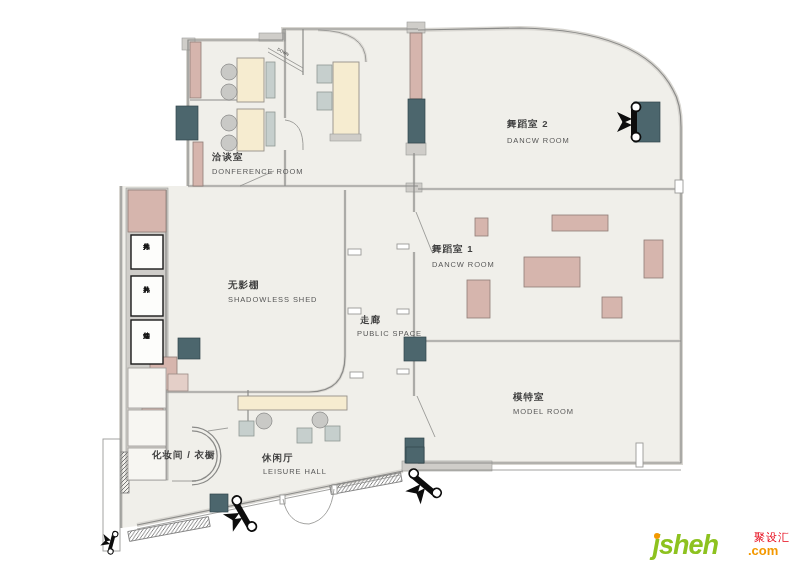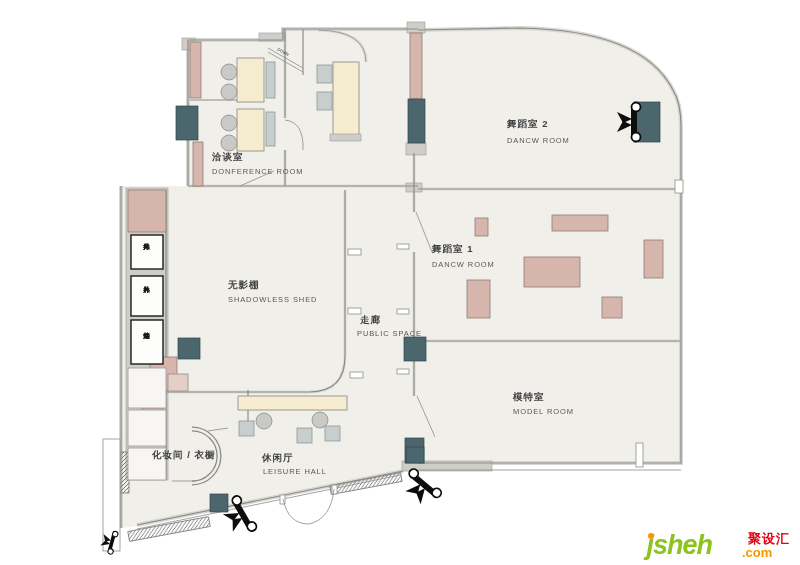--- a/index.html
+++ b/index.html
@@ -24,21 +24,21 @@
   .graycap{fill:#cfcdc9;stroke:#9a9a98;stroke-width:0.6;}
   .whitebox{fill:#ffffff;stroke:#9a9a98;stroke-width:0.9;}
   .shaftbox{fill:#fdfdfb;stroke:#1a1a1a;stroke-width:1.4;}
   .cab{fill:#f7f6f2;stroke:#a5a39f;stroke-width:0.9;}
   .cambk{fill:#0d0d0d;}
   .camc{fill:#ffffff;stroke:#0d0d0d;stroke-width:1.8;}
   #logo{position:absolute;right:10px;bottom:6px;display:flex;align-items:flex-start;line-height:1;}
   #logo .brand{color:#8dc21f;font-weight:bold;font-size:27px;font-style:italic;letter-spacing:-1px;position:relative;}
   #logo .jdot{position:absolute;left:2px;top:1px;width:6px;height:6px;border-radius:50%;background:#f39800;}
   #logo .right{display:flex;flex-direction:column;margin-left:2px;}
-  #logo .zhred{color:#e60012;font-size:13px;font-weight:bold;letter-spacing:1px;padding-left:34px;}
+  #logo .zhred{color:#e60012;font-size:11px;font-weight:normal;letter-spacing:1px;padding-left:34px;}
   #logo .tld{color:#f39800;font-size:13px;font-weight:bold;margin-top:1px;margin-left:28px;}
 </style>
 </head>
 <body>
 
 <svg width="800" height="565" viewBox="0 0 800 565">
   <defs>
     <pattern id="hatch" patternUnits="userSpaceOnUse" width="4" height="4">
       <path d="M0,4 L4,0" stroke="#777" stroke-width="1"></path>
     </pattern>

